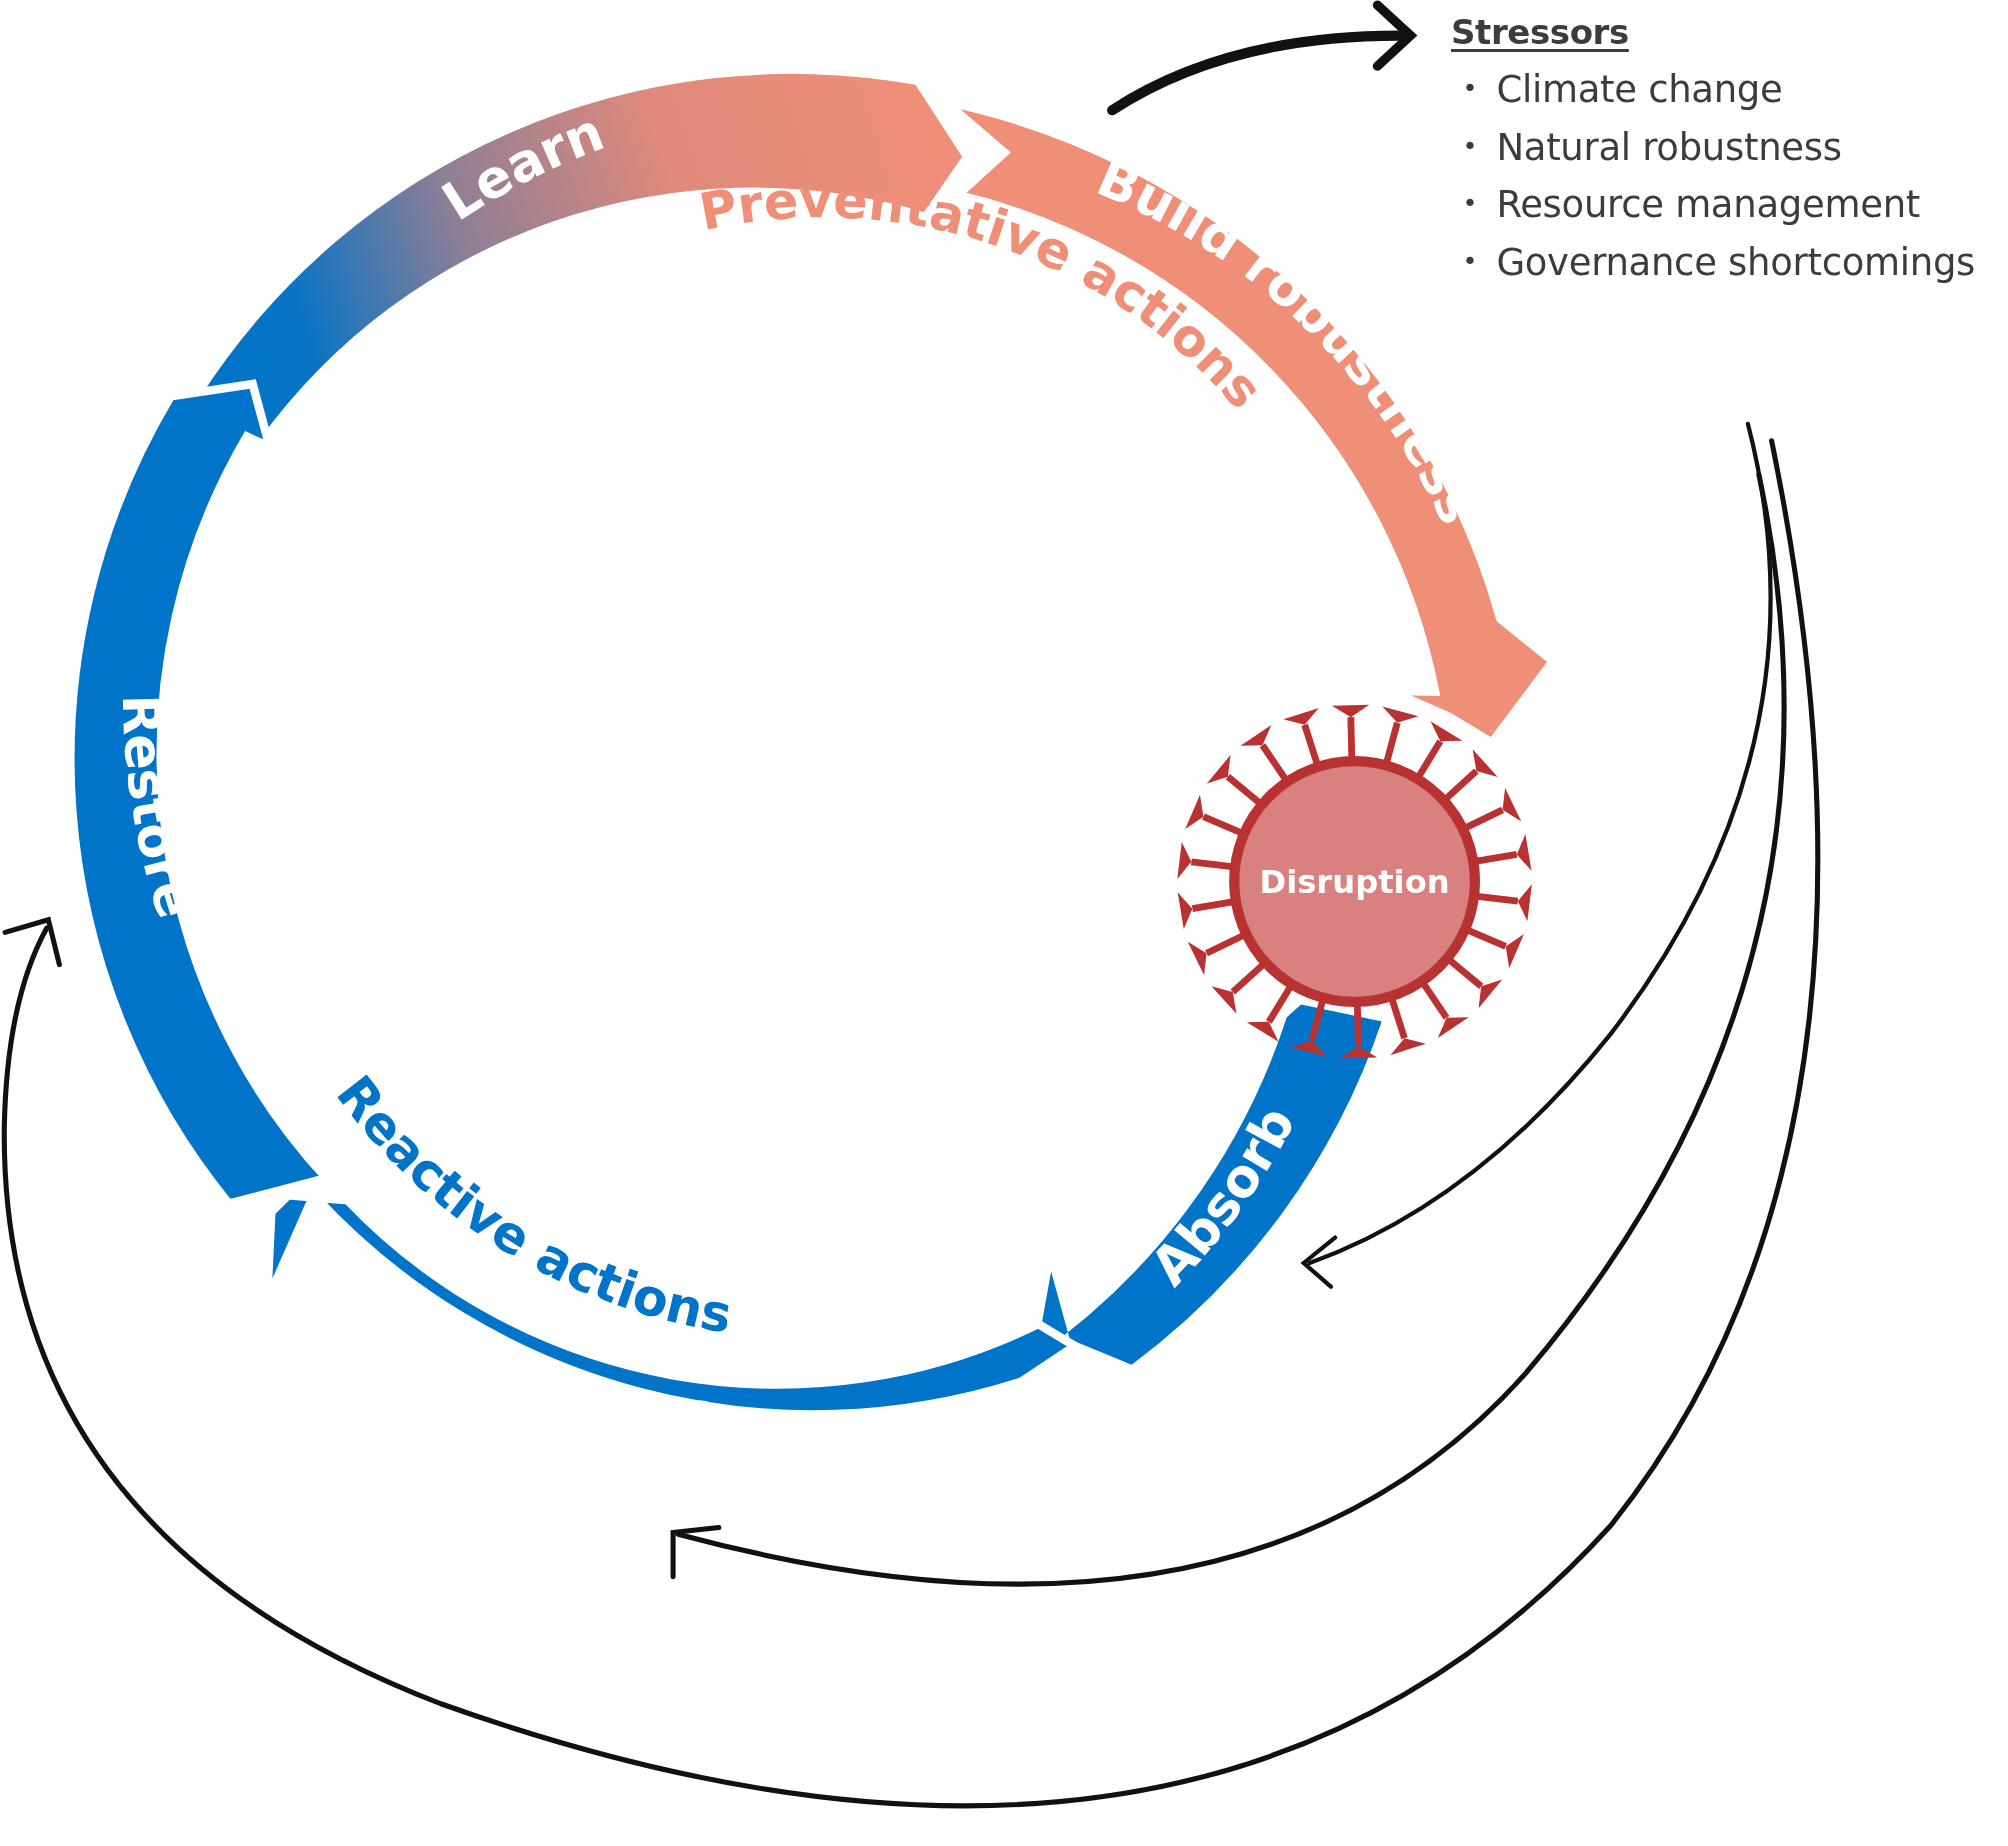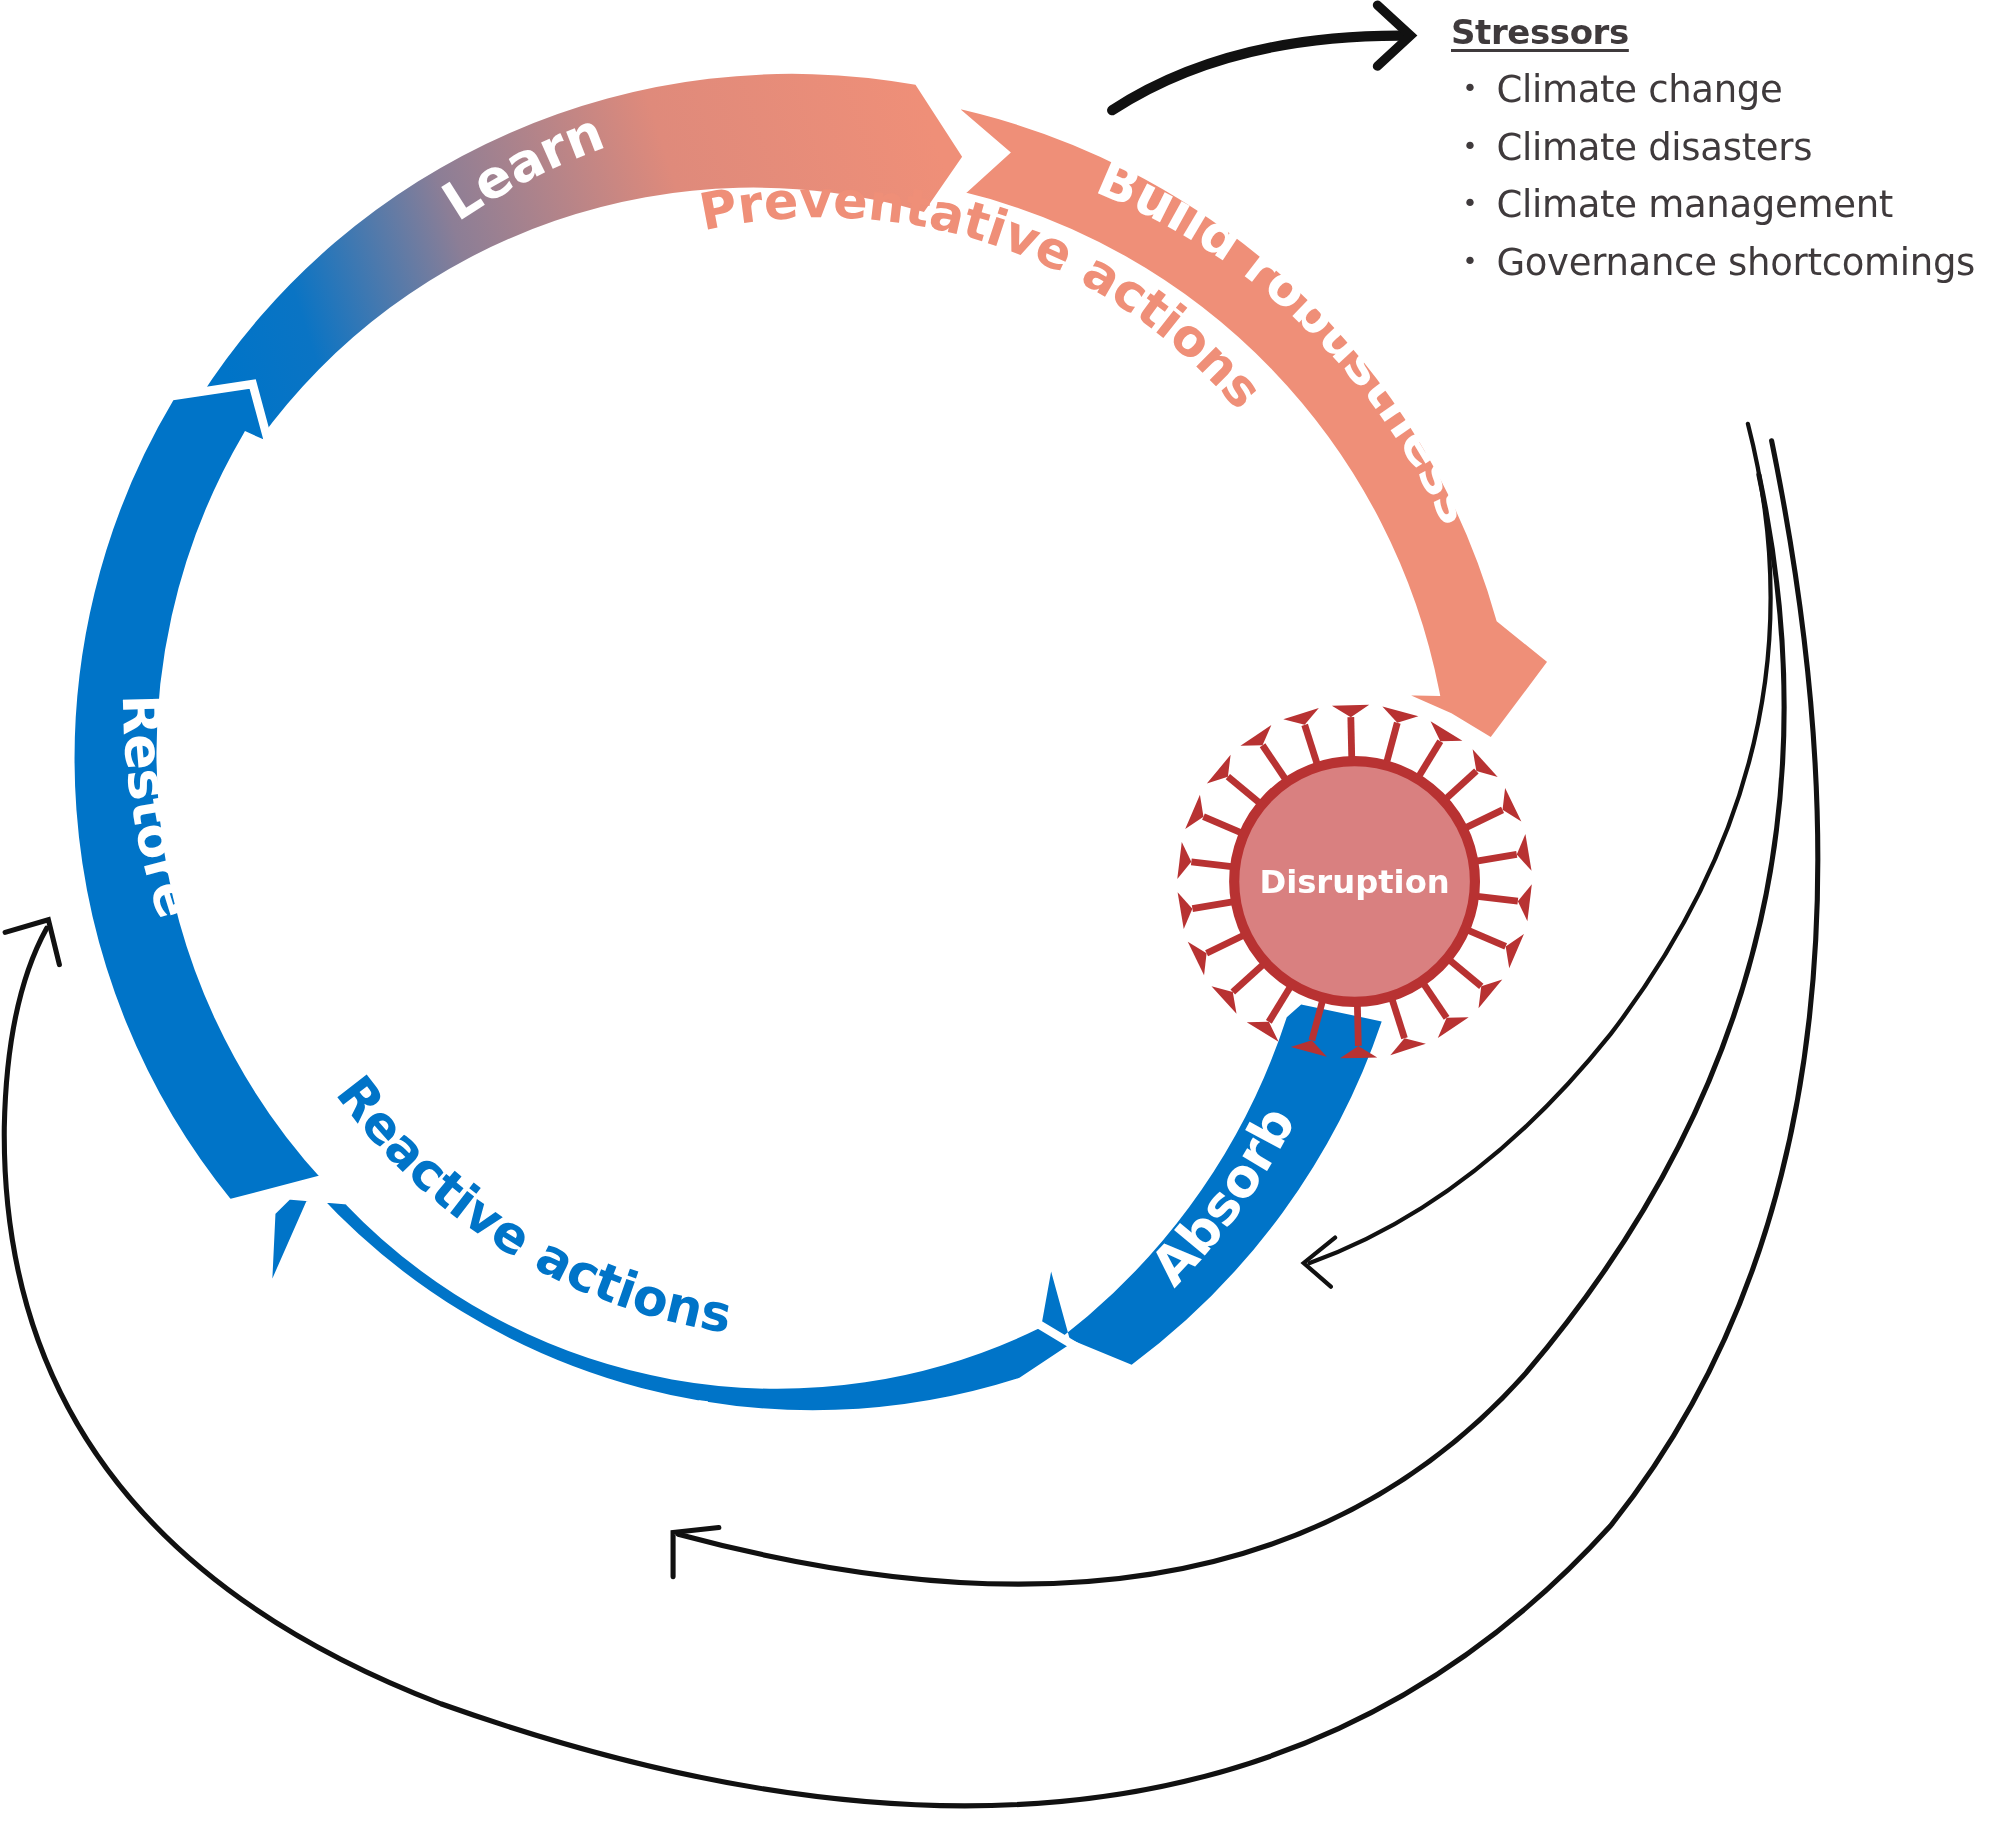--- a/index.html
+++ b/index.html
@@ -112,18 +112,18 @@
 
     <path d="M 2090 520 Q 2260 1350 1900 1800 Q 1420 2330 520 2010 Q 0 1810 5 1330 Q 8 1180 55 1095" stroke-width="6"></path>
     <path d="M 6 1100 L 57 1085 L 70 1138" stroke-width="6"></path>
   </g>
 </svg>
 
 <div class="stressors">
   <div class="title">Stressors</div>
   <ul>
     <li><span class="dot">•</span><span>Climate change</span></li>
-    <li><span class="dot">•</span><span>Climate disasters</span></li>
-    <li><span class="dot">•</span><span>Climate management</span></li>
+    <li><span class="dot">•</span><span>Natural robustness</span></li>
+    <li><span class="dot">•</span><span>Resource management</span></li>
     <li><span class="dot">•</span><span>Governance shortcomings</span></li>
   </ul>
 </div>
 
 
 </body></html>

